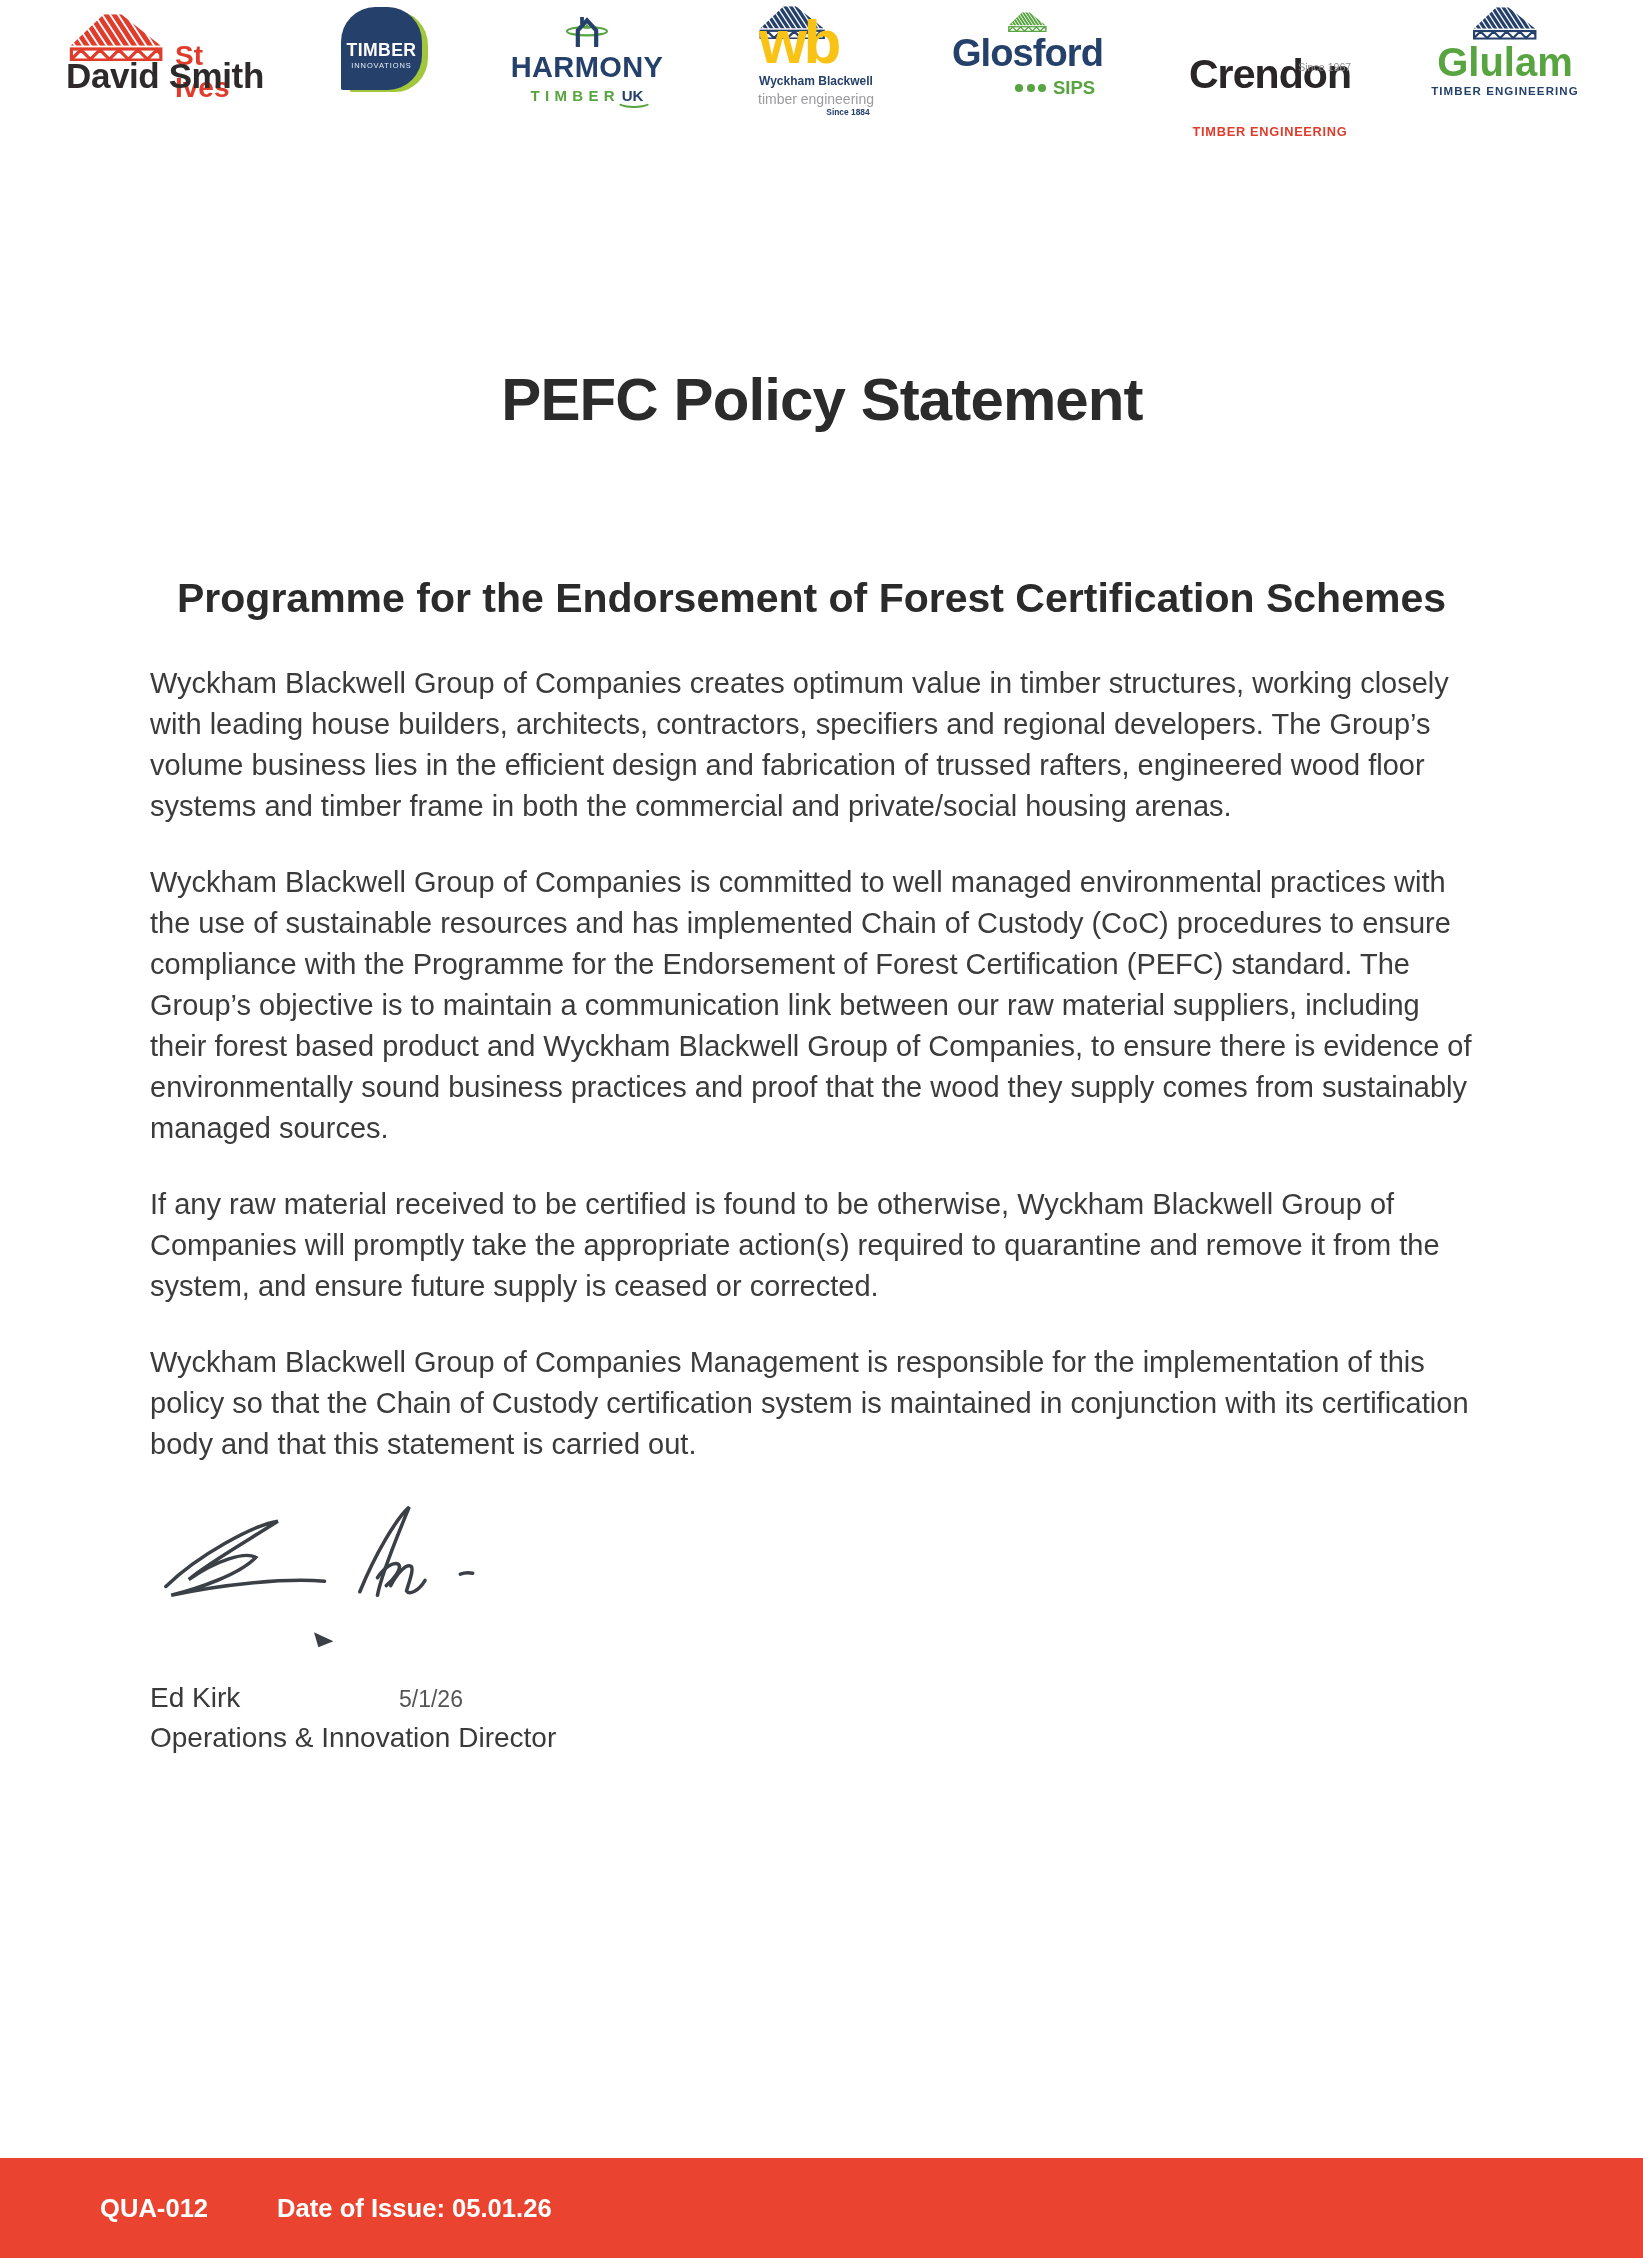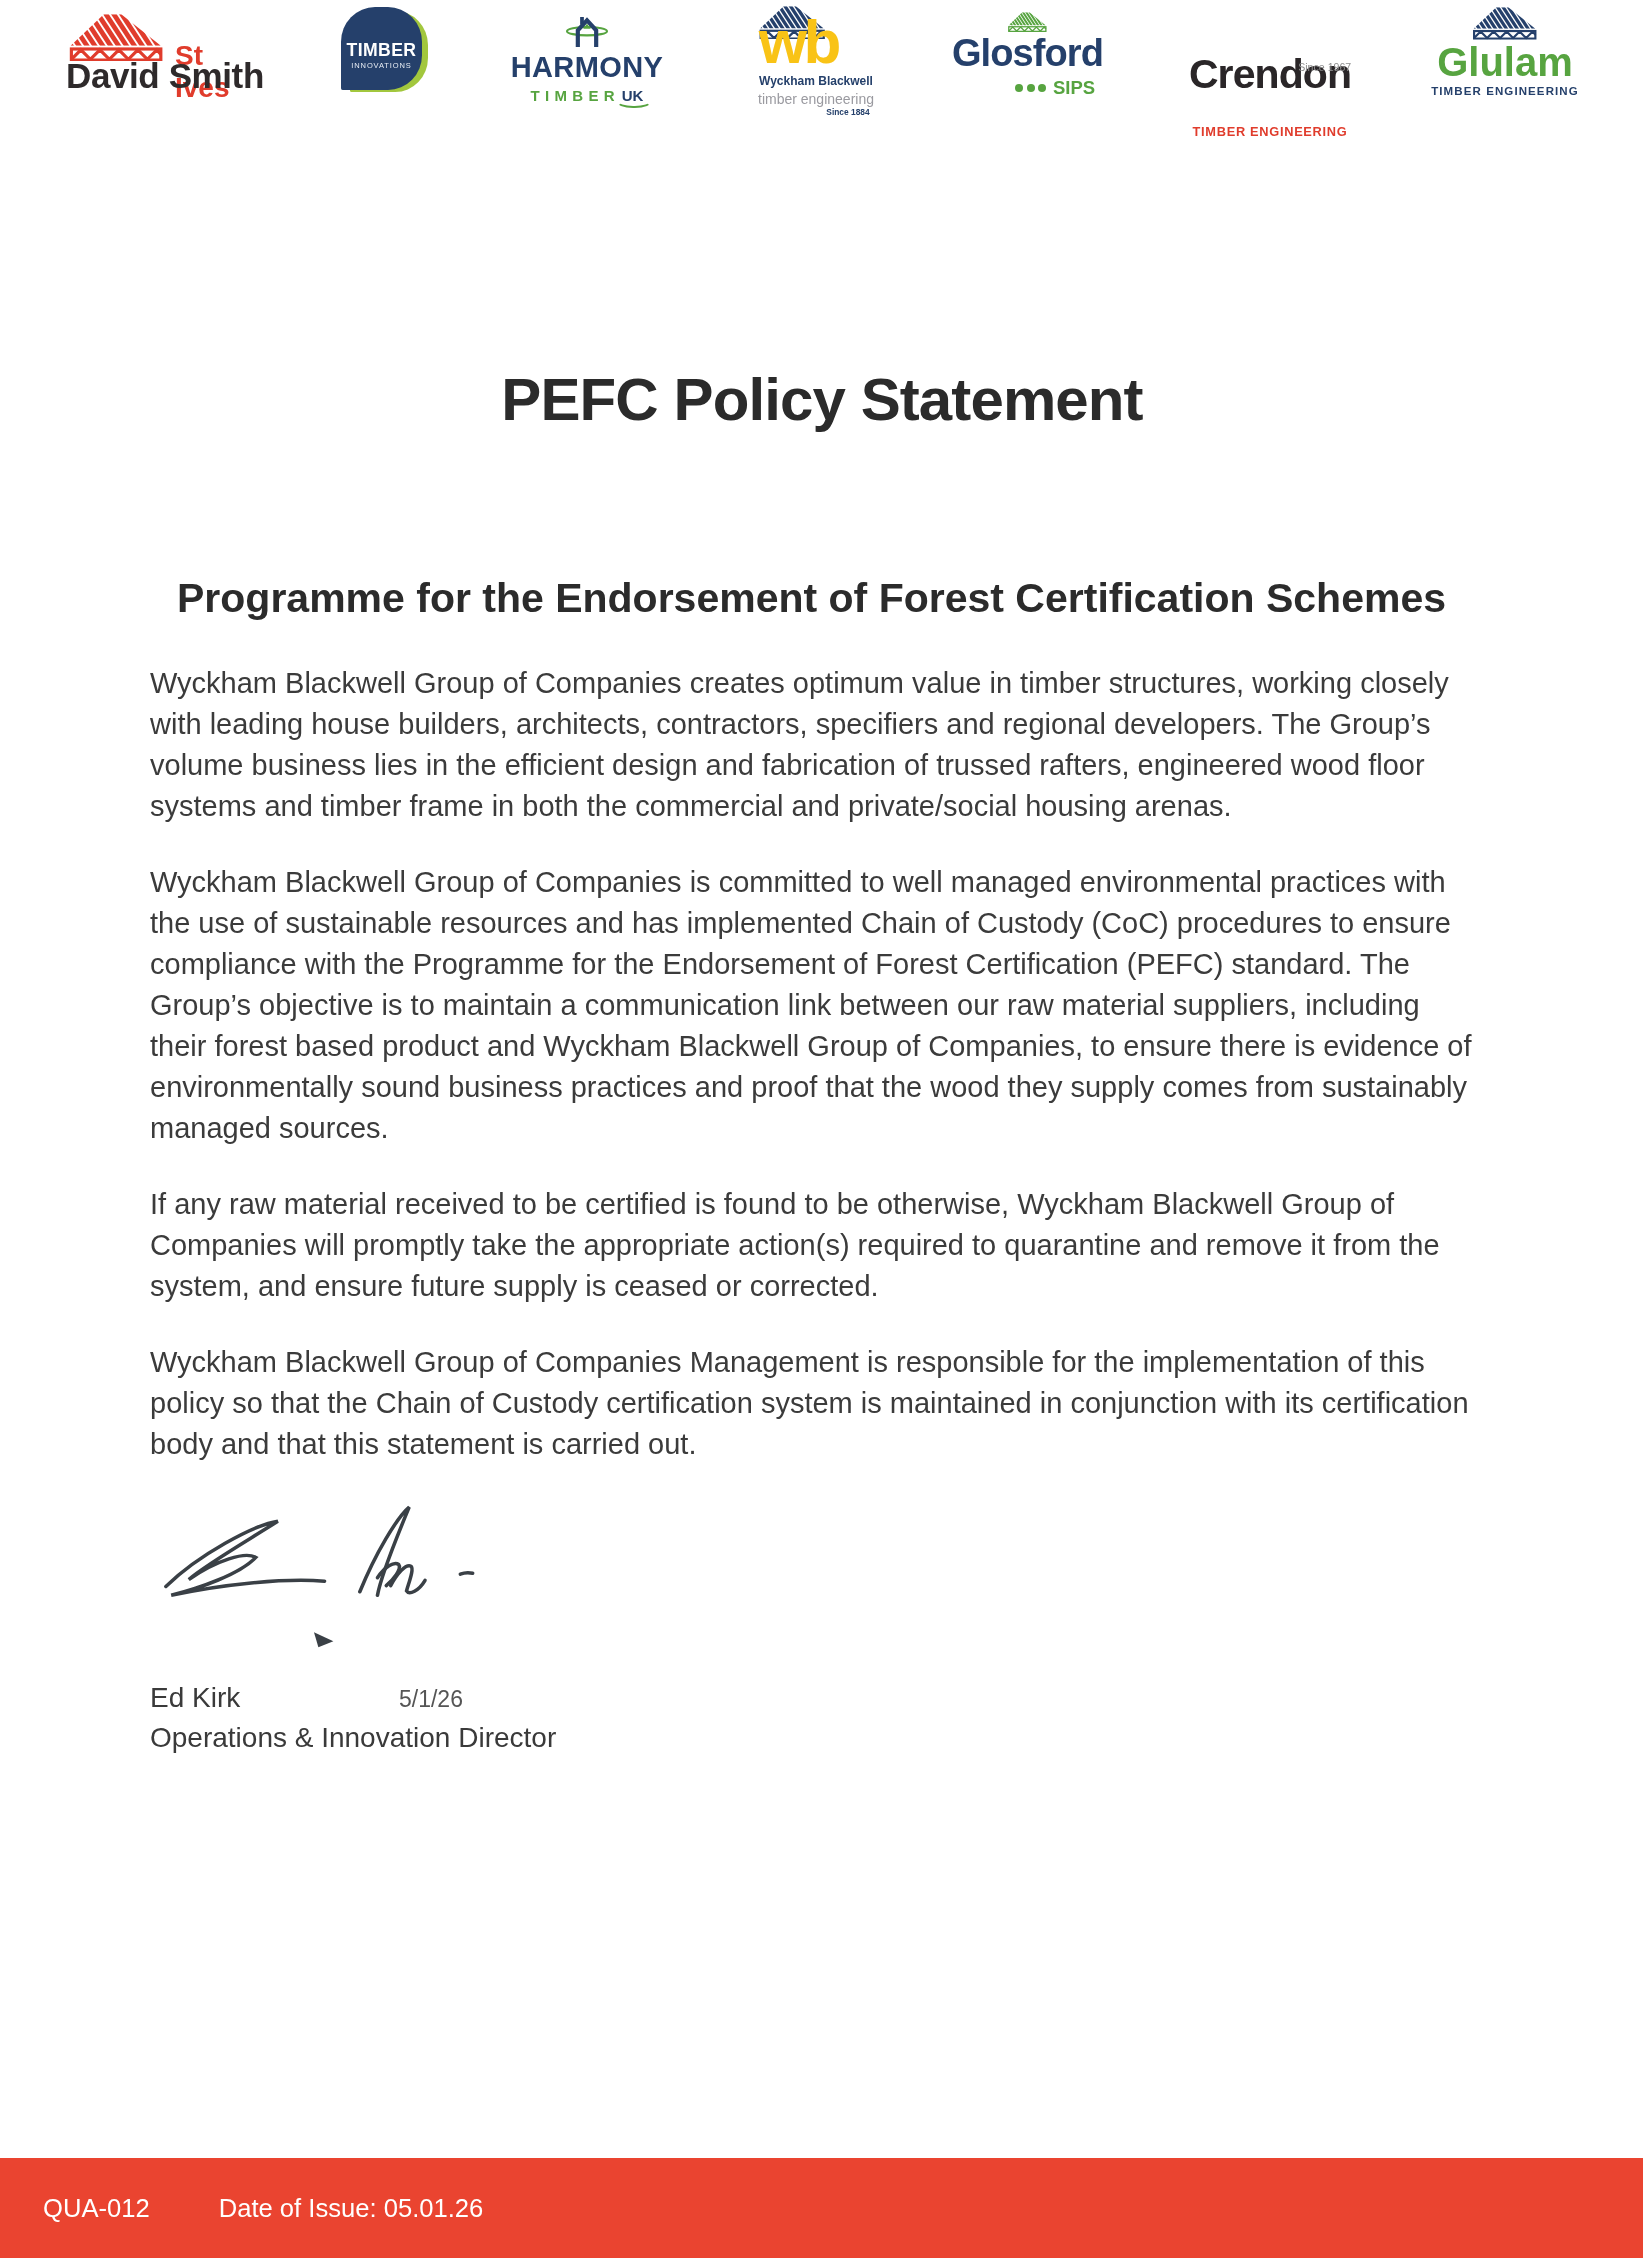--- a/index.html
+++ b/index.html
@@ -62,21 +62,21 @@
   .doc-subtitle{width:1323px;text-align:center;font-size:41px;font-weight:bold;color:var(--ink,#2b2b2b);
                 line-height:51px;margin:0 0 39px 0;}
   .para{font-size:29px;line-height:41px;color:var(--body,#3b3b3b);white-space:pre-line;margin:0 0 35px 0;}
   .sig-svg{display:block;margin-top:7px;}
   .sig-ink{stroke:var(--signature_ink,#3a4046);}
   .name-row{position:relative;margin-top:9px;font-size:28px;color:#3a3a3a;}
   .sig-date{position:absolute;left:249px;top:3.5px;font-size:23px;color:#555;}
   .sig-role{font-size:28px;color:#3a3a3a;margin-top:8px;}
   
   .footer{position:absolute;left:0;right:0;bottom:0;height:100px;background:var(--footerred,#ea4430);
-          display:flex;align-items:center;color:#fff;font-size:25.6px;padding-left:43px;box-sizing:border-box;gap:69px;}
+          display:flex;align-items:center;color:#fff;font-size:25.6px;padding-left:100px;box-sizing:border-box;gap:69px;font-weight:bold;}
 </style>
 </head>
 <body>
 
 <svg width="0" height="0" style="position:absolute" aria-hidden="true">
   <defs>
     <clipPath id="tclip">
         <polygon points="2,44 44,4 66,4 116,44"></polygon>
       </clipPath>
     <symbol id="truss" viewBox="0 0 120 64">

